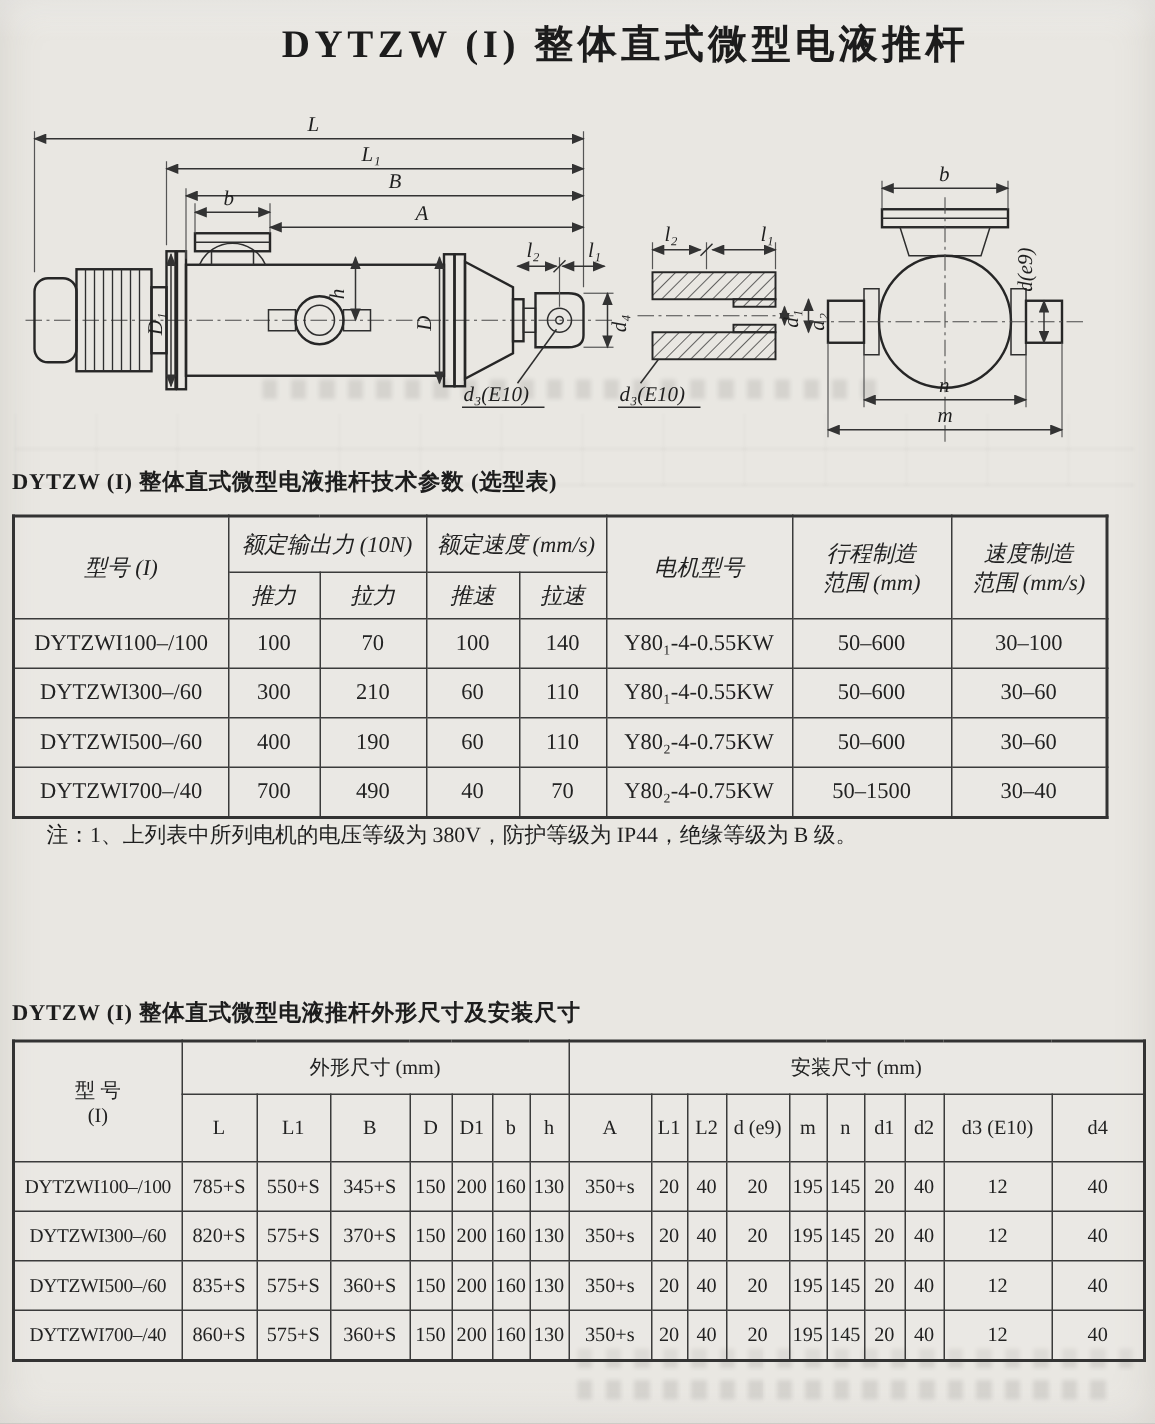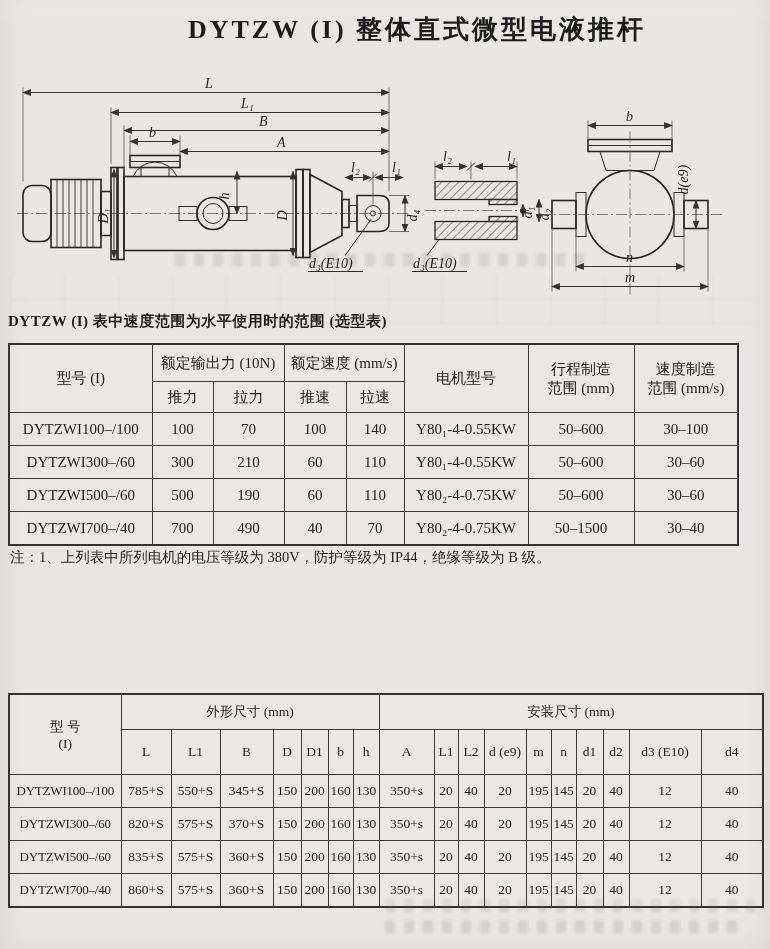--- a/index.html
+++ b/index.html
@@ -23,32 +23,32 @@
   .ext{stroke:#555;stroke-width:.8;}
   .hat{fill:url(#hatch);stroke:#262626;stroke-width:1.3;}
   .cap{
     position:absolute;left:8px;font-size:15px;font-weight:600;color:#1d1d1d;letter-spacing:.5px;
   }
   table{border-collapse:collapse;table-layout:fixed;position:absolute;
         background:rgba(238,236,231,.35);}
   td{border:1px solid #3b3b3b;text-align:center;vertical-align:middle;
      font-size:15px;color:#222;padding:0 1px;overflow:hidden;}
   #t1{top:343px;left:8px;width:729px;border:2px solid #333;}
-  #t1 td.h{font-size:15px;}
+  #t1 td.h{font-size:15px;font-style:italic;}
   #t1 tr.hr1 td{height:36px;}
   #t1 tr.hr2 td{height:30px;}
   #t1 tr.dr td{height:32px;}
   #t2{top:693px;left:8px;width:754px;border:2px solid #333;}
   #t2 td{font-size:13.5px;}
   #t2 tr.hr1 td{height:34px;margin-top:19px;}
   #t2 tr.hr2 td{height:44px;}
   #t2 tr.dr td{height:32px;}
   #t2 td.model{font-size:13px;letter-spacing:-.2px;}
   .notes{position:absolute;top:544px;left:10px;width:748px;font-size:14.5px;line-height:27px;color:#1f1f1f;}
-  .note-line{padding-left:34px;text-indent:-34px;}
+  .note-line{padding-left:34px;text-indent:-34px;margin-left:21px;}
   .note-line.cont{padding-left:58px;text-indent:-24px;}
   .note2{position:absolute;top:910px;left:10px;font-size:14.5px;color:#1f1f1f;letter-spacing:1px;}
   .ghost-row{position:absolute;opacity:.45;filter:blur(1.4px);height:13px;
     background-image:repeating-linear-gradient(90deg,rgba(108,106,102,.35) 0 10px,rgba(108,106,102,0) 10px 19px);}
   .ghost-grid{position:absolute;opacity:.4;filter:blur(1px);
     background-image:repeating-linear-gradient(90deg,rgba(118,116,112,.22) 0 1px,transparent 1px 54px),
                      repeating-linear-gradient(0deg,rgba(118,116,112,.22) 0 1px,transparent 1px 24px);}
 </style>
 </head>
 <body>
@@ -196,21 +196,21 @@
       <line class="dim" x1="561" y1="193" x2="669" y2="193"></line>
       <text x="611" y="188">n</text>
 
       <line class="ext" x1="537" y1="155" x2="537" y2="218"></line>
       <line class="ext" x1="693" y1="155" x2="693" y2="218"></line>
       <line class="dim" x1="537" y1="213" x2="693" y2="213"></line>
       <text x="610" y="208">m</text>
     </g>
   </svg>
 
-  <div class="cap" style="top:312px;">DYTZW (I) 表中速度范围为水平使用时的范围 (选型表)</div>
+  <div class="cap" style="top:312px;">DYTZW (I) 整体直式微型电液推杆技术参数 (选型表)</div>
 
   <table id="t1">
     <colgroup>
       <col style="width:143px">
         <col style="width:61px">
         <col style="width:71px">
       <col style="width:62px">
         <col style="width:58px">
         <col style="width:124px">
       <col style="width:106px">
@@ -252,21 +252,21 @@
       <td>300</td>
       <td>210</td>
       <td>60</td>
       <td>110</td>
       <td>Y80₁-4-0.55KW</td>
       <td>50–600</td>
       <td>30–60</td>
     </tr>
     <tr class="dr">
       <td>DYTZWI500–/60</td>
-      <td>500</td>
+      <td>400</td>
       <td>190</td>
       <td>60</td>
       <td>110</td>
       <td>Y80₂-4-0.75KW</td>
       <td>50–600</td>
       <td>30–60</td>
     </tr>
     <tr class="dr">
       <td>DYTZWI700–/40</td>
       <td>700</td>
@@ -277,20 +277,21 @@
       <td>50–1500</td>
       <td>30–40</td>
     </tr>
   </tbody>
     </table>
 
   <div class="notes">
     <div class="note-line"><span>注：</span><span>1、上列表中所列电机的电压等级为 380V，防护等级为 IP44，绝缘等级为 B 级。</span></div>
   </div>
 
+  <div class="cap" style="top:666px;">DYTZW (I) 整体直式微型电液推杆外形尺寸及安装尺寸</div>
 
   <table id="t2">
     <colgroup>
       <col style="width:112px">
         <col style="width:50px">
         <col style="width:49px">
         <col style="width:53px">
       <col style="width:28px">
         <col style="width:27px">
         <col style="width:25px">

